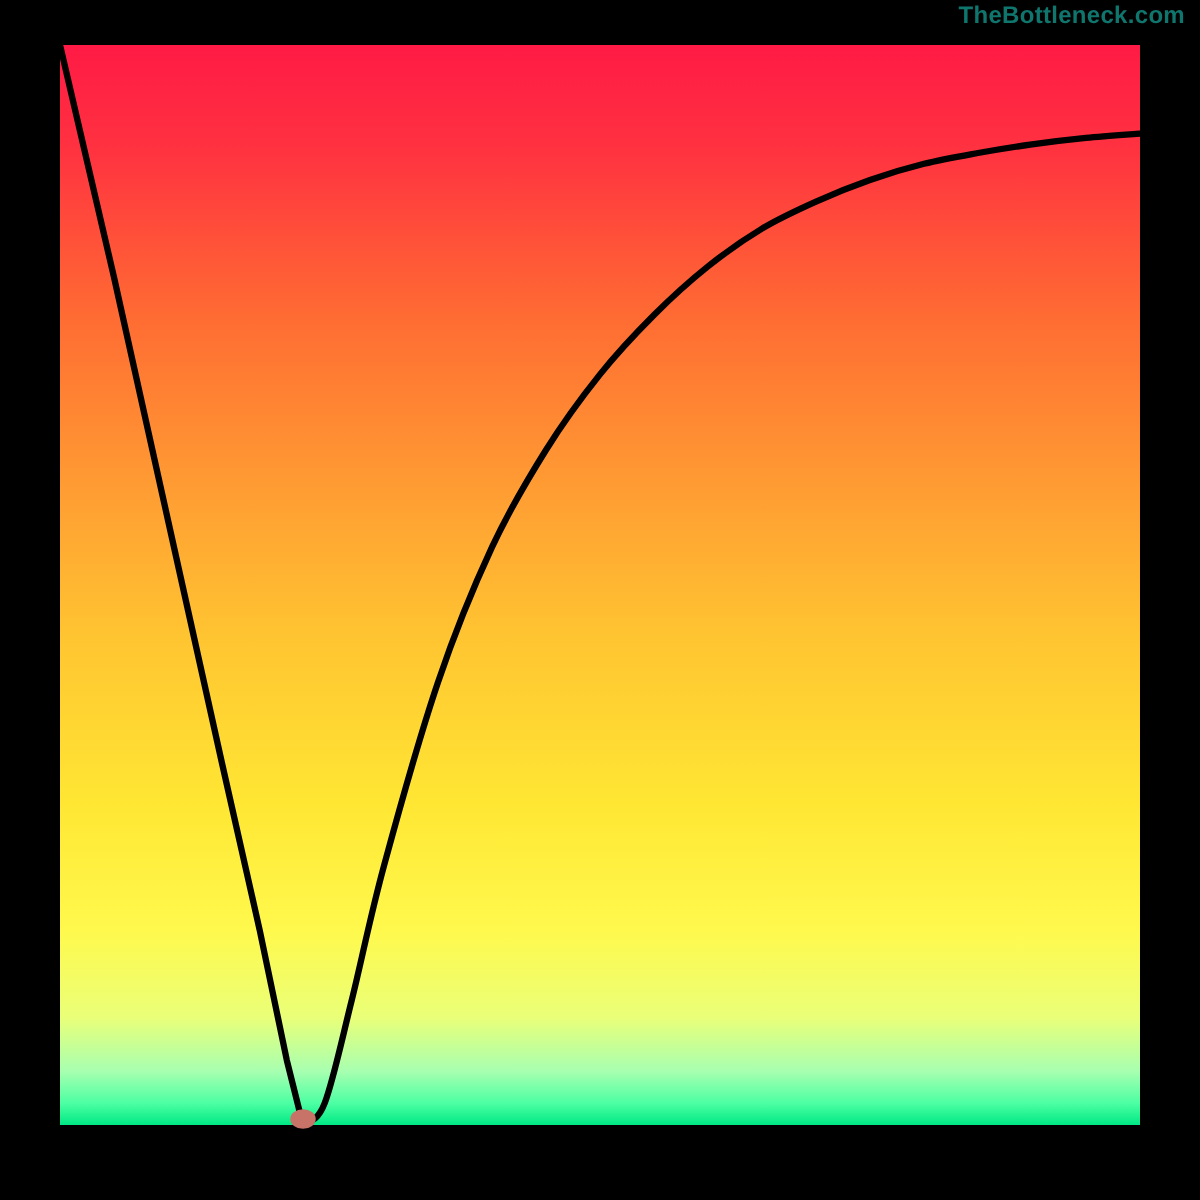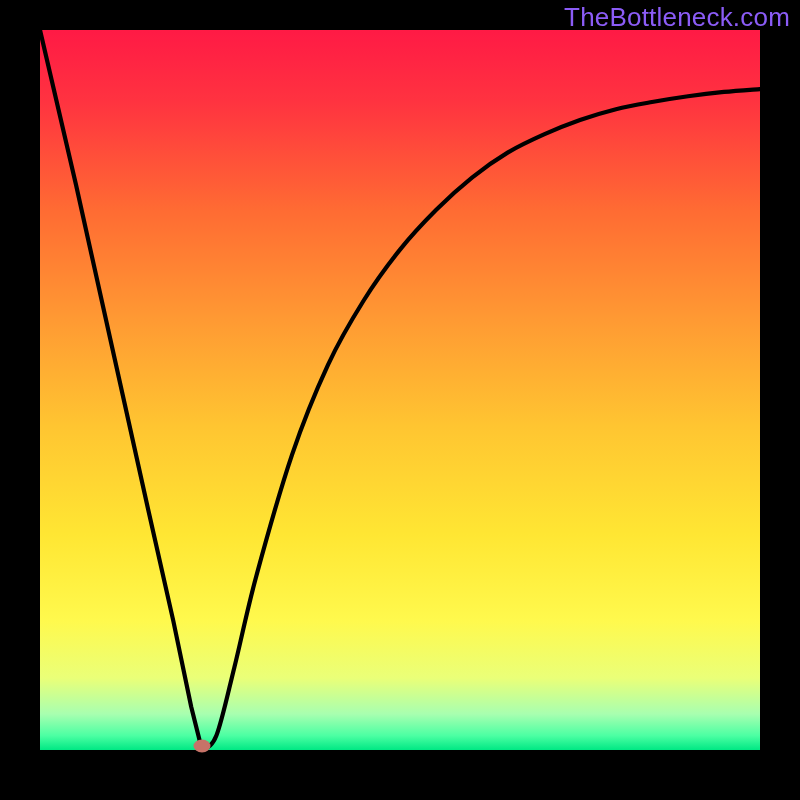--- a/index.html
+++ b/index.html
@@ -14,23 +14,23 @@
   .frame {
     position: relative;
     width: 800px;
     height: 800px;
     background: #000;
   }
   .watermark {
     position: absolute;
     top: 2px;
     right: 10px;
-    color: #8b5cf6;
-    font-size: 26px;
-    font-weight: 400;
+    color: #0f766e;
+    font-size: 16px;
+    font-weight: 700;
     letter-spacing: 0.2px;
     z-index: 4;
     user-select: none;
   }
   svg.plot {
     position: absolute;
     left: 0;
     top: 0;
     width: 800px;
     height: 800px;

